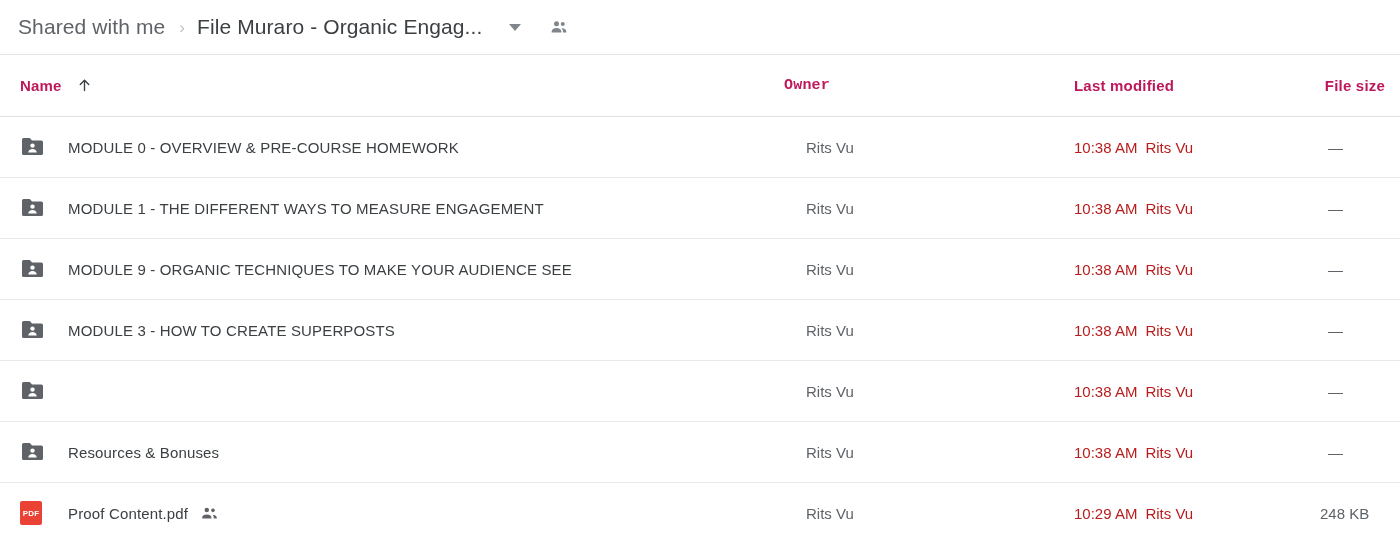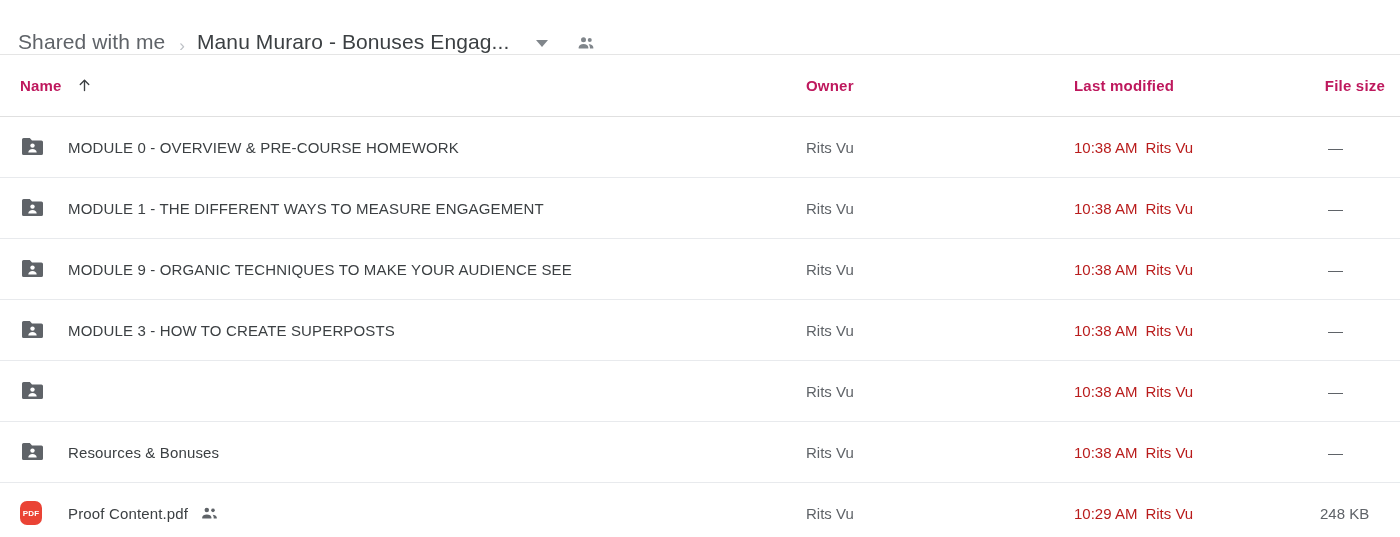--- a/index.html
+++ b/index.html
@@ -12,21 +12,21 @@
     background: #ffffff;
     font-family: "Liberation Sans", sans-serif;
     color: #3c4043;
     overflow: hidden;
   }
 
   
   .breadcrumb-bar {
     height: 55px;
     display: flex;
-    align-items: flex-end;
+    align-items: center;
     padding: 0 0 0 18px;
     box-sizing: border-box;
     border-bottom: 1px solid #e5e5e5;
   }
   .crumb-root {
     font-size: 21px;
     color: #5f6368;
     letter-spacing: 0.1px;
     white-space: nowrap;
   }
@@ -76,21 +76,21 @@
   }
   .col {
     position: absolute;
     top: 0;
     height: 61px;
     display: flex;
     align-items: center;
     font-size: 15px;
   }
   .col-name   { left: 20px; }
-  .col-owner  { left: 806px; }
+  .col-owner  { left: 784px; font-family: Liberation Mono, monospace; }
   .col-mod    { left: 1074px; }
   .col-size   { left: 1240px; width: 145px; justify-content: flex-end; }
 
   .head-label {
     font-weight: bold;
     color: #be185d;
     letter-spacing: 0.2px;
   }
   .sort-arrow {
     margin-left: 14px;
@@ -126,38 +126,38 @@
     margin-left: 12px;
     display: inline-flex;
     align-items: center;
   }
 
   
   .pdf-icon {
     width: 22px;
     height: 24px;
     background: #ea4335;
-    border-radius: 7px;
+    border-radius: 2px;
     display: flex;
     align-items: center;
     justify-content: center;
     color: #ffffff;
     font-size: 8px;
     font-weight: bold;
     letter-spacing: 0.2px;
     font-family: "Liberation Sans", sans-serif;
   }
 </style>
 </head>
 <body>
 
 <div class="breadcrumb-bar">
   <span class="crumb-root">Shared with me</span>
   <span class="crumb-sep">›</span>
-  <span class="crumb-current">Manu Muraro - Bonuses Engag...</span>
+  <span class="crumb-current">File Muraro - Organic Engag...</span>
   <span class="crumb-caret">
     <span class="tri"></span>
   </span>
   <span class="crumb-people">
     <svg width="20" height="20" viewBox="0 0 24 24" fill="#80868b" aria-hidden="true">
       <circle cx="9" cy="8" r="3"></circle>
       <circle cx="16.5" cy="8.5" r="2.4"></circle>
       <path d="M3.2 17.5c0-2.6 2.6-4.2 5.8-4.2s5.8 1.6 5.8 4.2v1.2H3.2z"></path>
       <path d="M16 13.6c2.6 0.15 4.8 1.5 4.8 3.8v1.3h-4.1v-1.2c0-1.5-0.6-2.8-1.6-3.7z"></path>
     </svg>

